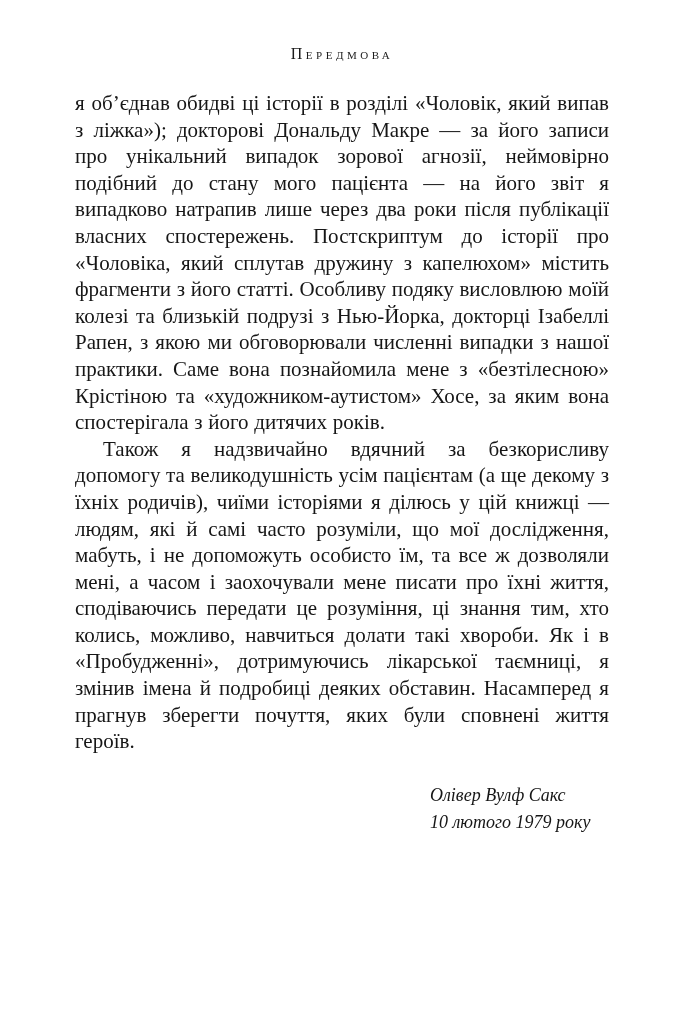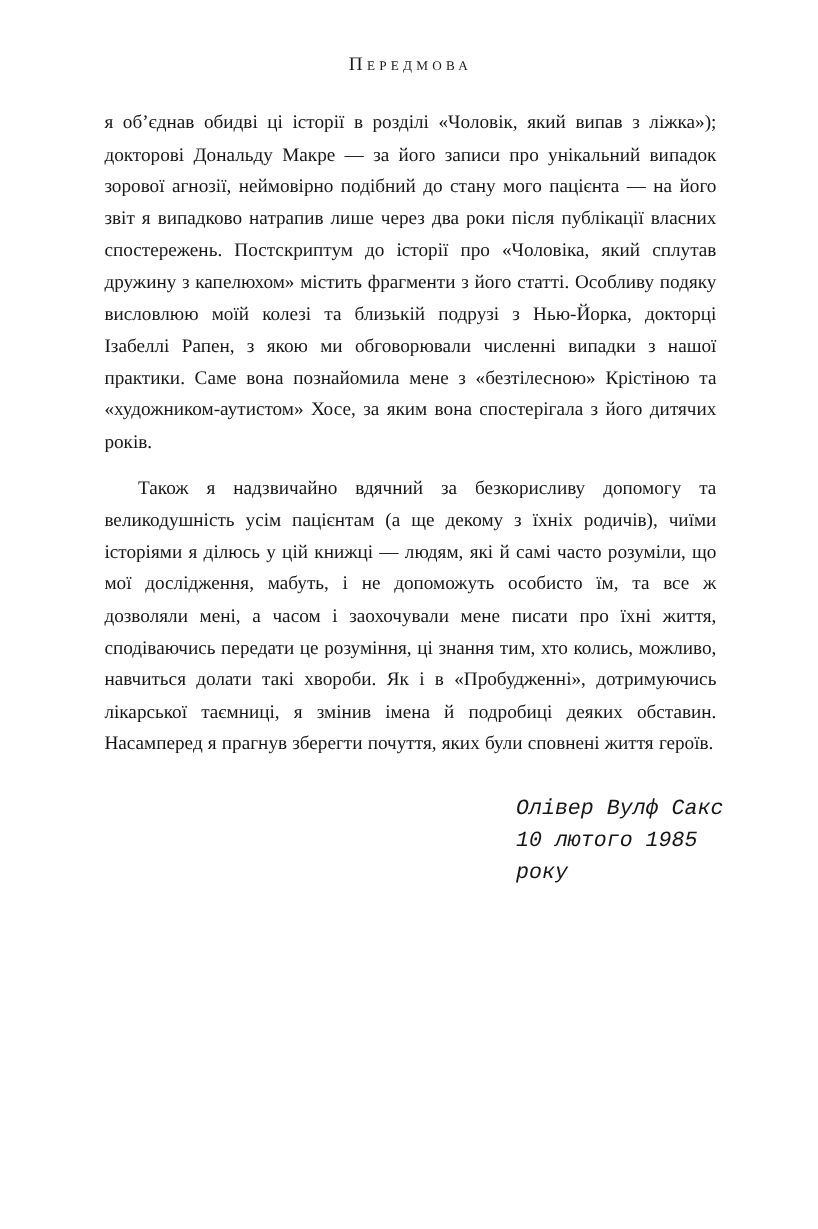--- a/index.html
+++ b/index.html
@@ -23,49 +23,48 @@
   .running-head {
     text-align: center;
     font-variant: small-caps;
     letter-spacing: 0.22em;
     font-size: 16px;
     line-height: 16px;
     margin-bottom: 28px;
     color: #1c1c1c;
   }
   .body-text p {
-    margin: 12px;
-    font-size: 16px;
+    margin: 0;
+    font-size: 21px;
     line-height: 26.6px;
     text-align: justify;
     hyphens: auto;
     -webkit-hyphens: auto;
     word-spacing: 0.02em;
   }
   .body-text p.indent {
     text-indent: 28px;
   }
   .signature {
     margin-top: 27px;
     margin-left: 355px;
     font-style: italic;
     font-size: 18px;
     line-height: 27px;
     color: #161616;
-    font-family: Liberation Mono, monospace;
   }
 </style>
 </head>
 <body>
 
 <div class="page">
   <div class="running-head">Передмова</div>
 
   <div class="body-text">
     <p class="no-indent">я об’єднав обидві ці історії в розділі «Чоловік, який випав з ліжка»); докторові Дональду Макре — за його записи про унікальний випадок зорової агнозії, неймовірно подібний до стану мого пацієнта — на його звіт я випадково натрапив лише через два роки після публікації власних спостережень. Постскриптум до історії про «Чоловіка, який сплутав дружину з капелюхом» містить фрагменти з його статті. Особливу подяку висловлюю моїй колезі та близькій подрузі з Нью-Йорка, докторці Ізабеллі Рапен, з якою ми обговорювали численні випадки з нашої практики. Саме вона познайомила мене з «безтілесною» Крістіною та «художником-аутистом» Хосе, за яким вона спостерігала з його дитячих років.</p>
     <p class="indent">Також я надзвичайно вдячний за безкорисливу допомогу та великодушність усім пацієнтам (а ще декому з їхніх родичів), чиїми історіями я ділюсь у цій книжці — людям, які й самі часто розуміли, що мої дослідження, мабуть, і не допоможуть особисто їм, та все ж дозволяли мені, а часом і заохочували мене писати про їхні життя, сподіваючись передати це розуміння, ці знання тим, хто колись, можливо, навчиться долати такі хвороби. Як і в «Пробудженні», дотримуючись лікарської таємниці, я змінив імена й подробиці деяких обставин. Насамперед я прагнув зберегти почуття, яких були сповнені життя героїв.</p>
   </div>
 
   <div class="signature">
     <div>Олівер Вулф Сакс</div>
-    <div>10 лютого 1985 року</div>
+    <div>10 лютого 1979 року</div>
   </div>
 </div>
 
 </body></html>

